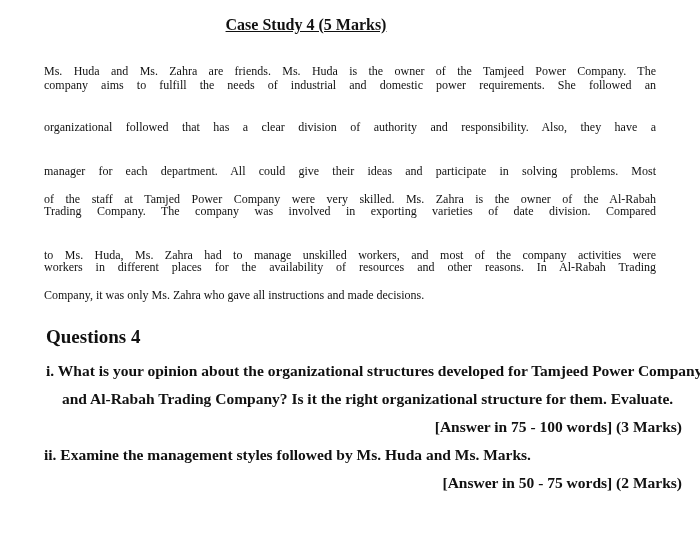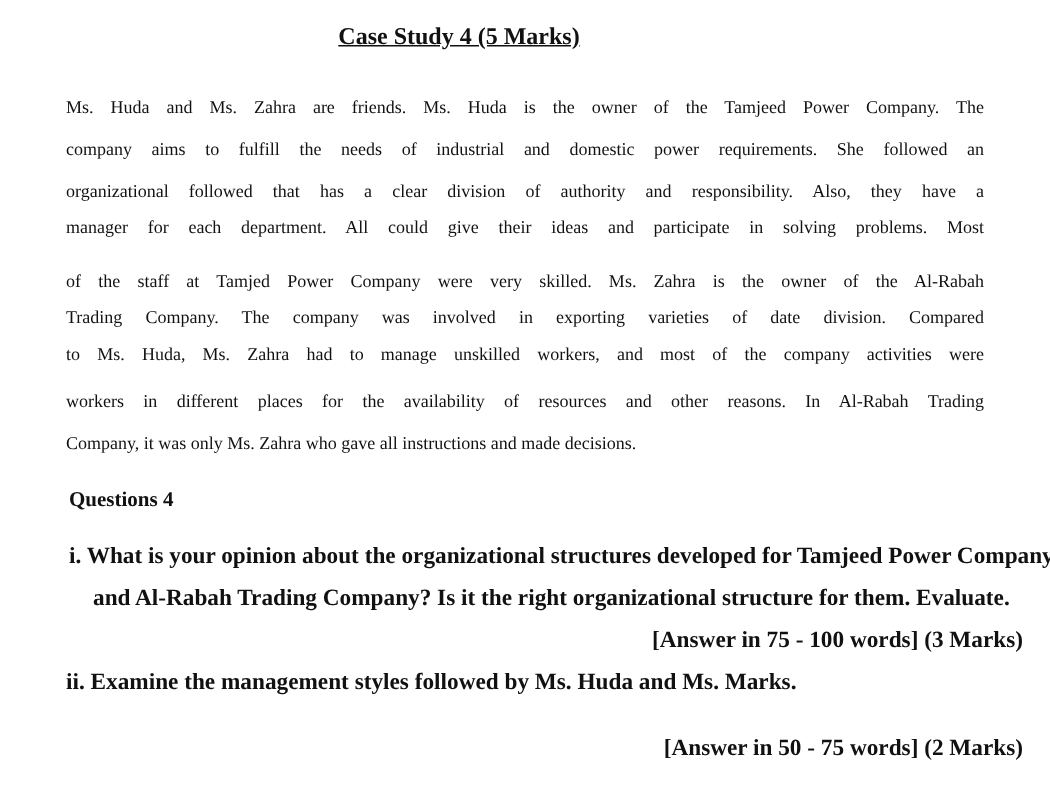--- a/index.html
+++ b/index.html
@@ -13,50 +13,50 @@
     }
     .title span { text-decoration: underline; }
     .para-line {
       position: absolute; left: 44px; width: 612px;
       font-size: 12px; white-space: nowrap;
       text-align: justify; text-align-last: justify;
     }
     .para-line.last { text-align-last: left; }
     .q-heading {
       position: absolute; left: 46px; top: 326px;
-      font-weight: bold; font-size: 14px;
+      font-weight: bold; font-size: 19px;
     }
     .q-line {
       position: absolute; font-size: 15.5px; white-space: nowrap; font-weight: bold;
     }
     .right { text-align: right; right: 18px; }
   </style>
 </head>
 <body>
 
 <div class="title">
   <span>Case Study 4 (5 Marks)</span>
 </div>
 
 <div>
   <div class="para-line" style="top:64px">Ms. Huda and Ms. Zahra are friends. Ms. Huda is the owner of the Tamjeed Power Company. The</div>
-  <div class="para-line" style="top:92px">company aims to fulfill the needs of industrial and domestic power requirements. She followed an</div>
+  <div class="para-line" style="top:78px">company aims to fulfill the needs of industrial and domestic power requirements. She followed an</div>
   <div class="para-line" style="top:120px">organizational followed that has a clear division of authority and responsibility. Also, they have a</div>
-  <div class="para-line" style="top:144px">manager for each department. All could give their ideas and participate in solving problems. Most</div>
-  <div class="para-line" style="top:180px">of the staff at Tamjed Power Company were very skilled. Ms. Zahra is the owner of the Al-Rabah</div>
+  <div class="para-line" style="top:164px">manager for each department. All could give their ideas and participate in solving problems. Most</div>
+  <div class="para-line" style="top:192px">of the staff at Tamjed Power Company were very skilled. Ms. Zahra is the owner of the Al-Rabah</div>
   <div class="para-line" style="top:204px">Trading Company. The company was involved in exporting varieties of date division. Compared</div>
-  <div class="para-line" style="top:229px">to Ms. Huda, Ms. Zahra had to manage unskilled workers, and most of the company activities were</div>
+  <div class="para-line" style="top:248px">to Ms. Huda, Ms. Zahra had to manage unskilled workers, and most of the company activities were</div>
   <div class="para-line" style="top:260px">workers in different places for the availability of resources and other reasons. In Al-Rabah Trading</div>
   <div class="para-line last" style="top:288px">Company, it was only Ms. Zahra who gave all instructions and made decisions.</div>
 </div>
 
 <div class="q-heading">Questions 4</div>
 
 <div>
   <div class="q-line" style="left:46px; top:362px;">i. What is your opinion about the organizational structures developed for Tamjeed Power Company</div>
   <div class="q-line" style="left:62px; top:390px;text-align:center;">and Al-Rabah Trading Company? Is it the right organizational structure for them. Evaluate.</div>
   <div class="q-line right" style="top:418px;">[Answer in 75 - 100 words] (3 Marks)</div>
 </div>
 
 <div>
   <div class="q-line" style="left:44px; top:446px;">ii. Examine the management styles followed by Ms. Huda and Ms. Marks.</div>
-  <div class="q-line right" style="top:474px;margin-top:16px;">[Answer in 50 - 75 words]  (2 Marks)</div>
+  <div class="q-line right" style="top:474px;">[Answer in 50 - 75 words]  (2 Marks)</div>
 </div>
 
 </body></html>

